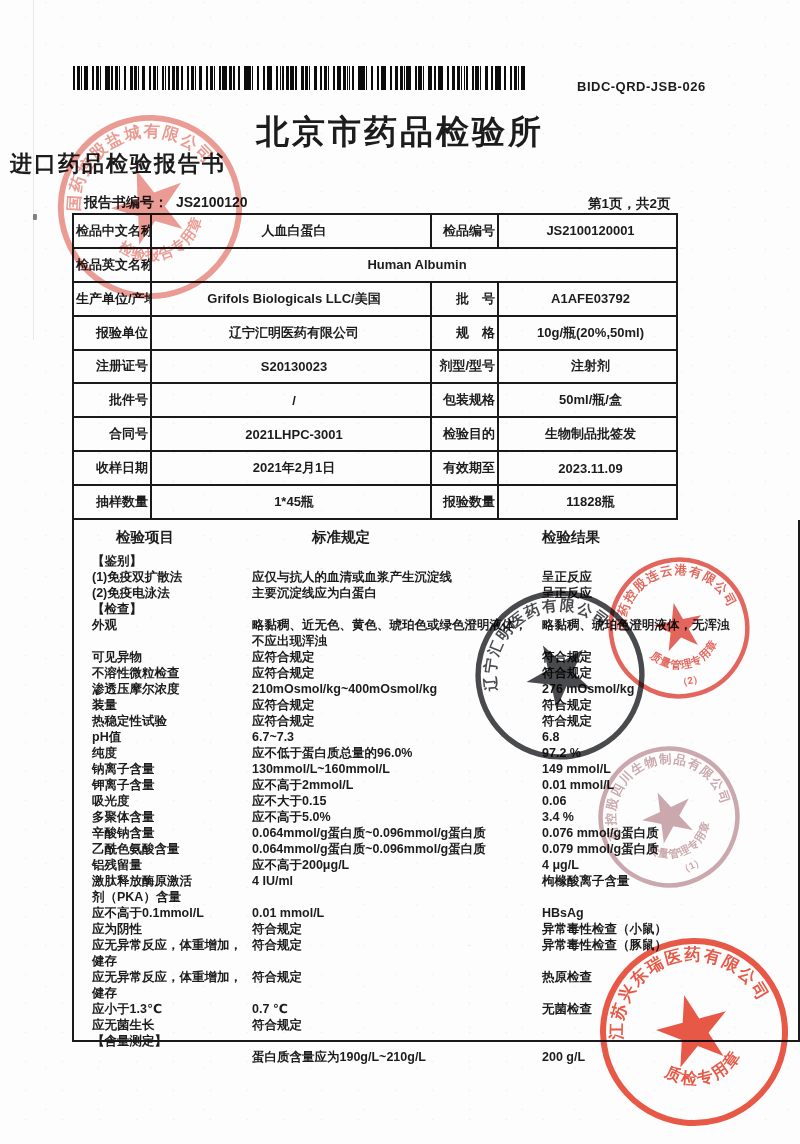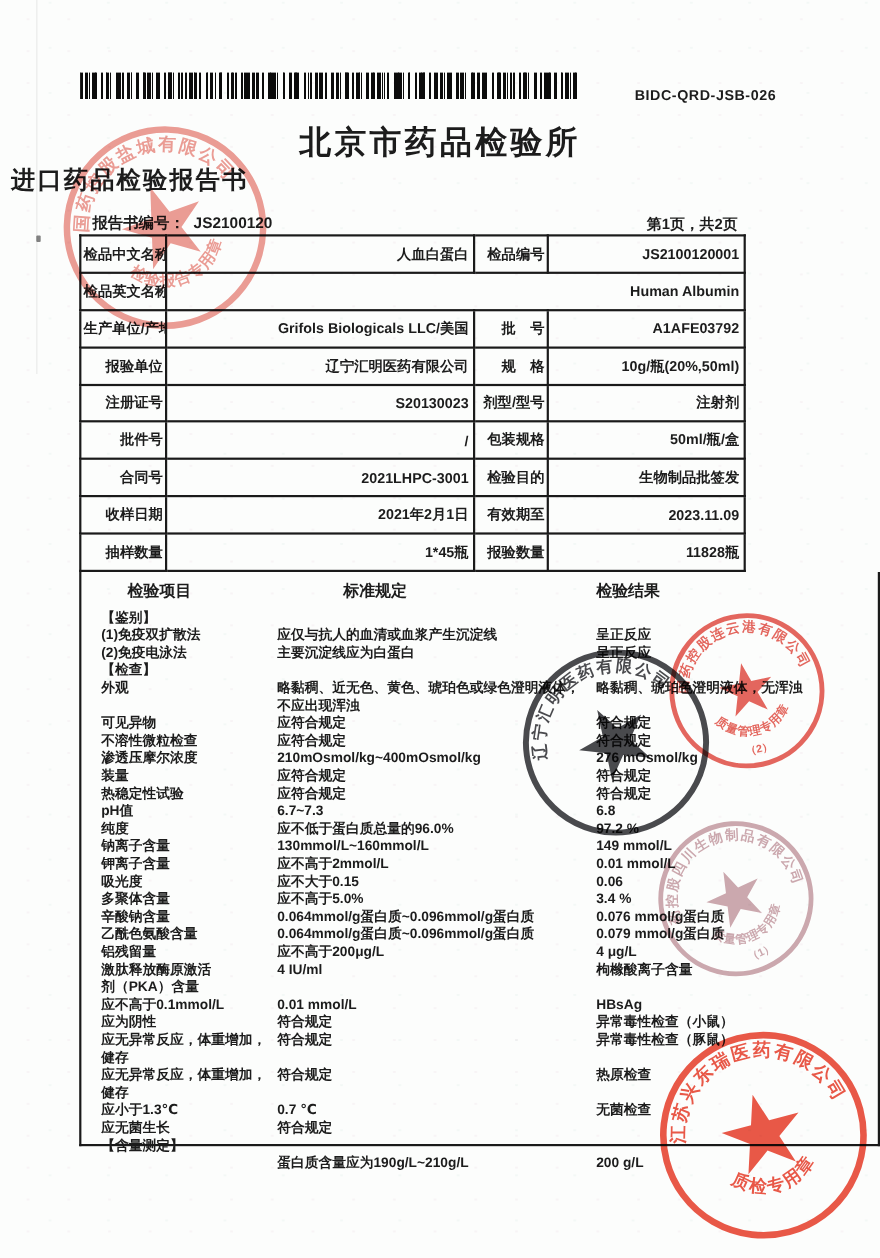--- a/index.html
+++ b/index.html
@@ -19,36 +19,36 @@
   .scan-edge{left:33px;top:0;width:1px;height:340px;background:rgba(0,0,0,.08);}
   .scan-speck{left:33px;top:214px;width:4px;height:6px;background:rgba(30,30,30,.55);border-radius:1px;}
   
   .barcode{
     left:73px;top:66px;width:452px;height:24px;
     background-image:
       repeating-linear-gradient(90deg,#0b0b0b 0 2px,transparent 2px 4px,#0b0b0b 4px 7px,transparent 7px 8px,#0b0b0b 8px 9px,transparent 9px 13px,#0b0b0b 13px 15px,transparent 15px 19px),
       repeating-linear-gradient(90deg,#0b0b0b 0 1px,transparent 1px 11px,#0b0b0b 11px 14px,transparent 14px 23px);
   }
   .doc-code{left:577px;top:79px;font-size:13px;font-weight:700;letter-spacing:.5px;}
-  .title{left:10px;top:110px;width:780px;text-align:center;font-size:29px;font-weight:800;letter-spacing:3px;}
+  .title{left:10px;top:110px;width:780px;text-align:center;font-size:33px;font-weight:800;letter-spacing:3px;}
   .subtitle{left:10px;top:149px;width:780px;text-align:left;font-size:22px;font-weight:800;letter-spacing:2px;}
   .meta-left{left:84px;top:194px;font-size:14px;font-weight:800;}
   .meta-left .val{margin-left:8px;font-weight:700;}
   .meta-right{left:588px;top:195px;font-size:13.5px;font-weight:800;}
   
   table.info{
     position:absolute;left:72px;top:213px;width:604px;height:307px;
     border-collapse:collapse;table-layout:fixed;
   }
   table.info td{
     border:2px solid #1a1a1a;font-size:13px;font-weight:700;
     padding:0 4px;overflow:hidden;white-space:nowrap;
   }
   table.info td.lab{text-align:right;padding:0 2px;}
-  table.info td.val{padding-left:10px;text-align:right;}
+  table.info td.val{padding-left:10px;text-align:center;}
   
   .items-box{
     left:72px;top:520px;width:728px;height:522px;box-sizing:border-box;
     border:2px solid #1a1a1a;border-top:none;
   }
   .items-head{position:absolute;top:8px;left:0;width:100%;font-size:14.5px;font-weight:800;}
   .items-head .h1{position:absolute;left:42px;}
   .items-head .h2{position:absolute;left:238px;}
   .items-head .h3{position:absolute;left:468px;}
   .items-rows{

